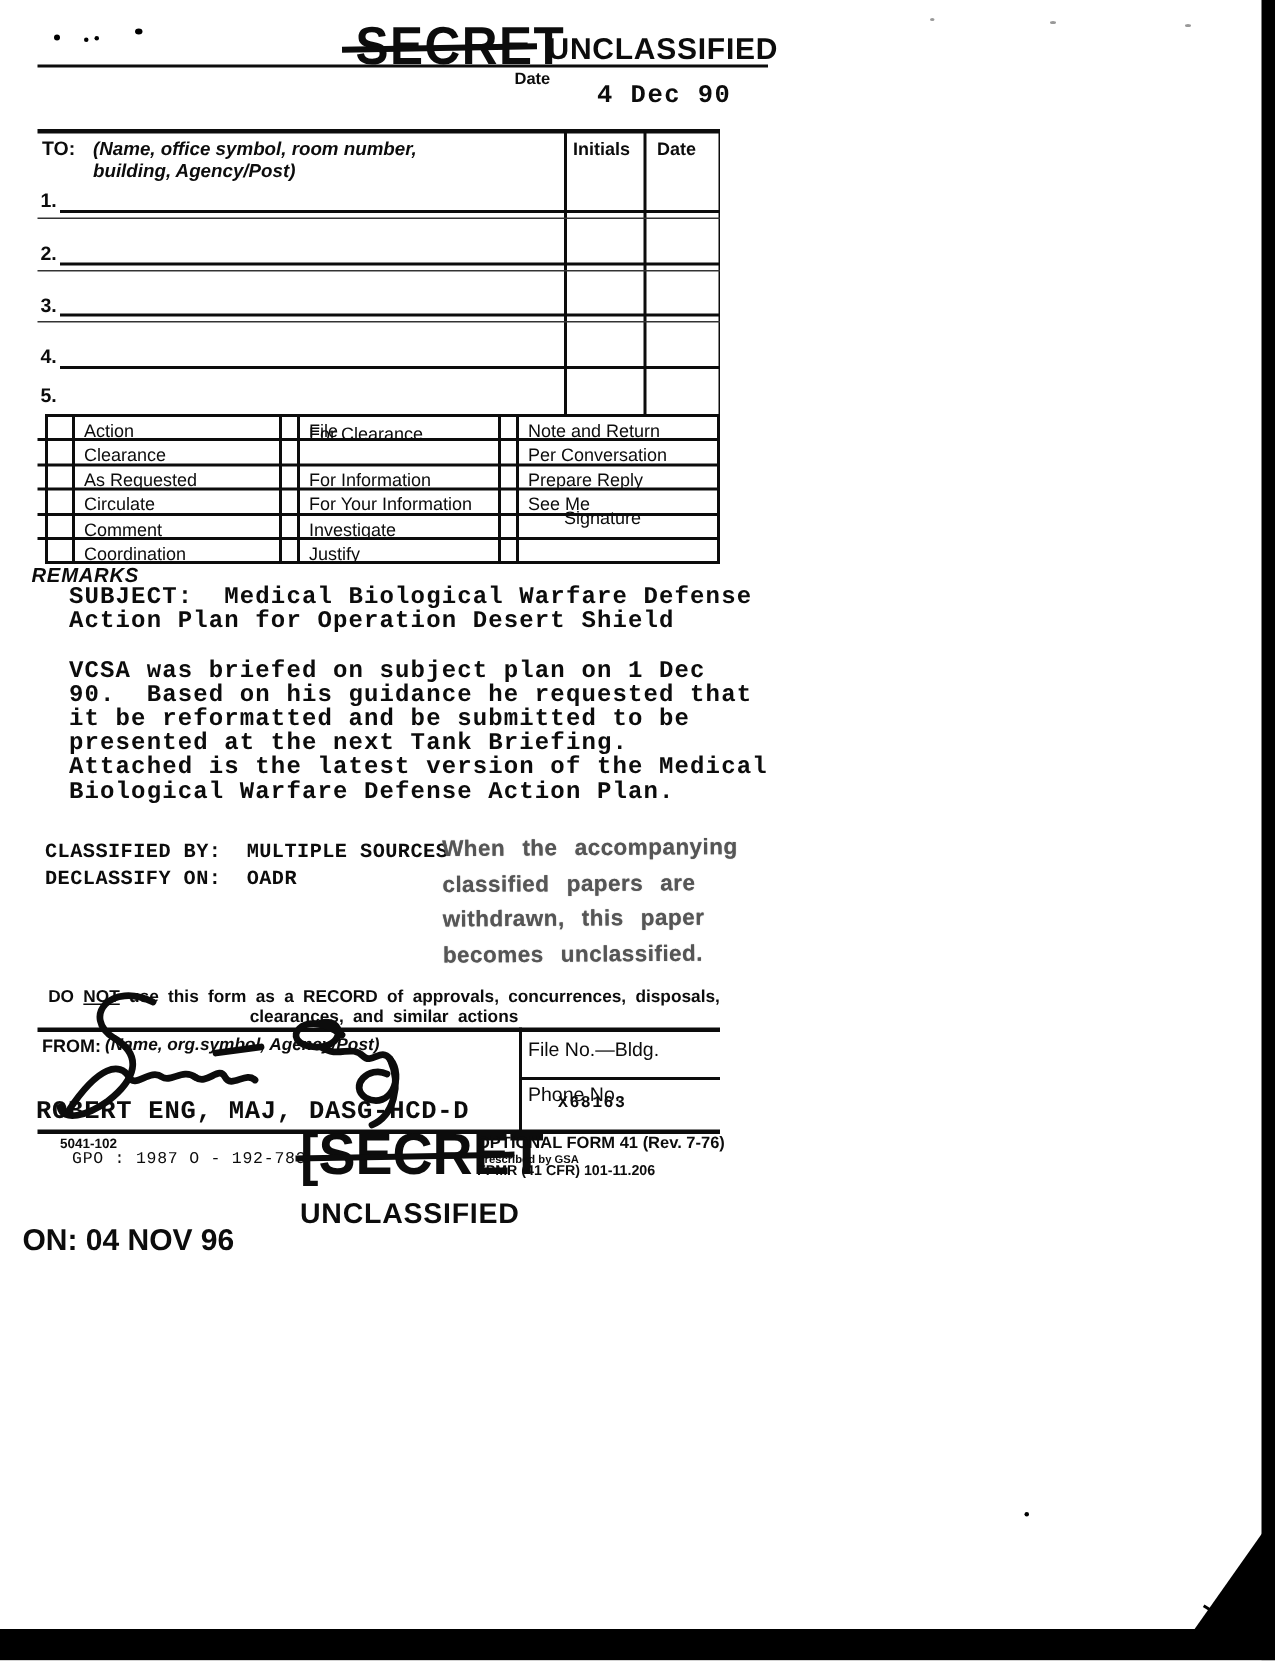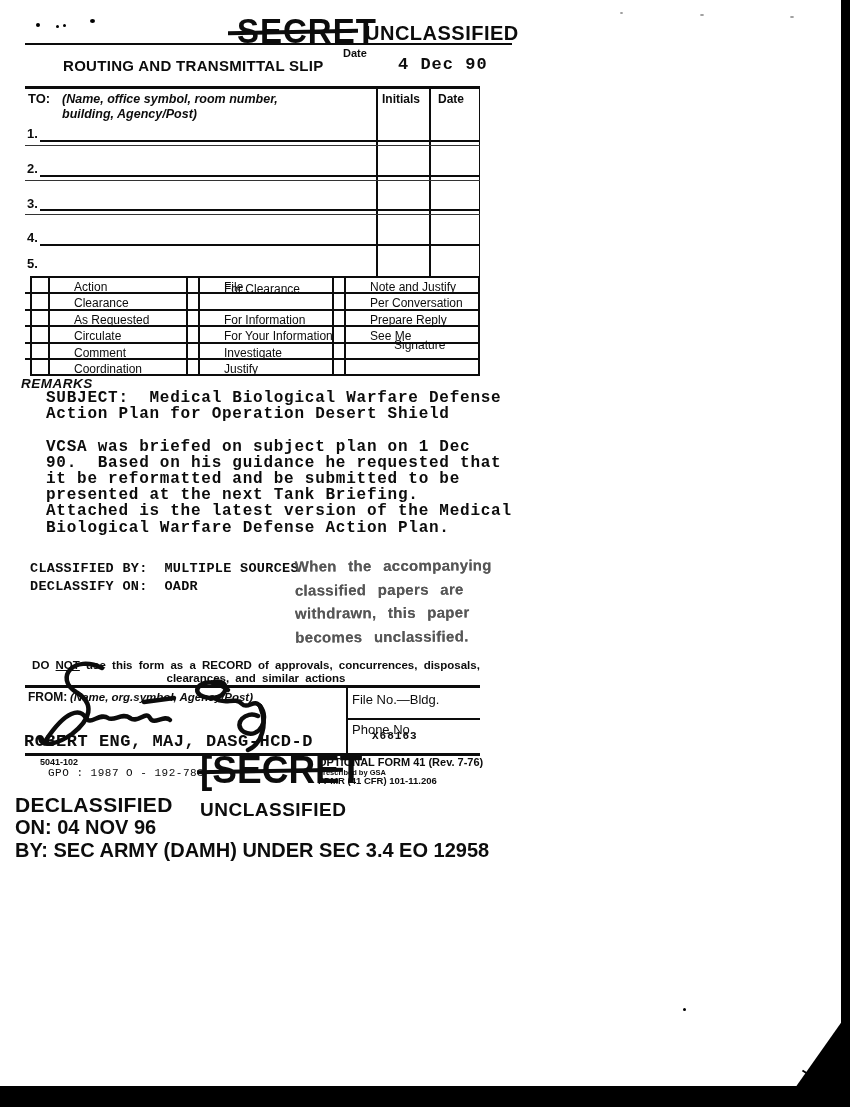--- a/index.html
+++ b/index.html
@@ -22,21 +22,21 @@
   .date-value{left:398px;top:55px;font-size:17px;font-weight:bold;letter-spacing:1px;}
 
   
   .to-label{left:28px;top:91px;font-size:13px;font-weight:bold;}
   .to-hint{left:62px;top:92px;font-size:12.5px;font-style:italic;font-weight:bold;line-height:15px;white-space:pre;}
   .col-initials{left:382px;top:92px;font-size:12px;font-weight:bold;}
   .col-date{left:438px;top:92px;font-size:12px;font-weight:bold;}
   .row-num{left:27px;font-size:13px;font-weight:bold;}
 
   
-  .act-label{font-size:12px;padding:1px 0 0 24px;position:absolute;width:130px;}
+  .act-label{font-size:12px;padding:1px 0 0 6px;position:absolute;width:130px;}
   
   .remarks-head{left:21px;top:376px;font-size:13.5px;font-weight:bold;letter-spacing:0.5px;font-style:italic;}
   .remarks-body{left:30px;top:390px;font-size:16px;font-weight:bold;line-height:16.2px;letter-spacing:0.75px;white-space:pre;margin-left:16px;}
 
   .class-block{left:30px;top:560px;font-size:13.5px;font-weight:bold;line-height:18px;letter-spacing:0.3px;white-space:pre;}
   .stamp-note{left:295px;top:554px;font-size:15px;font-weight:bold;line-height:23.5px;color:#565656;
     letter-spacing:0.3px;word-spacing:7px;white-space:pre;transform:rotate(-0.4deg);
     text-shadow:0 0 0.6px #777;}
 
   .donot{left:30px;top:659px;width:452px;text-align:center;font-size:11.5px;font-weight:bold;line-height:12.5px;word-spacing:3px;}
@@ -82,21 +82,20 @@
   <div class="dot" style="left:683px;top:1008px;width:3px;height:3px;"></div>
   <div class="dot" style="left:620px;top:12px;width:3px;height:2px;background:#999;"></div>
   <div class="dot" style="left:700px;top:14px;width:4px;height:2px;background:#999;"></div>
   <div class="dot" style="left:790px;top:16px;width:4px;height:2px;background:#999;"></div>
 
   <div class="abs secret-top">SECRET</div>
   <div class="hline secret-strike-top"></div>
   <div class="abs unclassified-top">UNCLASSIFIED</div>
   <div class="hline head-rule"></div>
   <div class="abs date-label">Date</div>
-  <div class="abs form-title">ROUTING AND TRANSMITTAL SLIP</div>
   <div class="abs date-value mono">4 Dec 90</div>
 
   <div class="hline" style="left:25px;top:86px;width:455px;height:3px;"></div>
   <div class="vline" style="left:376px;top:86px;width:2px;height:191px;"></div>
   <div class="vline" style="left:429px;top:86px;width:2px;height:191px;"></div>
   <div class="vline" style="left:479px;top:86px;width:1px;height:191px;"></div>
 
   <div class="abs to-label">TO:</div>
   <div class="abs to-hint">(Name, office symbol, room number,
 building, Agency/Post)</div>
@@ -140,21 +139,21 @@
   <div class="act-label" style="left:50px;top:345px;">Comment</div>
   <div class="act-label" style="left:50px;top:361px;">Coordination</div>
 
   <div class="act-label" style="left:200px;top:279px;">File</div>
   <div class="act-label" style="left:200px;top:281px;">For Clearance</div>
   <div class="act-label" style="left:200px;top:312px;">For Information</div>
   <div class="act-label" style="left:200px;top:328px;">For Your Information</div>
   <div class="act-label" style="left:200px;top:345px;">Investigate</div>
   <div class="act-label" style="left:200px;top:361px;">Justify</div>
 
-  <div class="act-label" style="left:346px;top:279px;">Note and Justify</div>
+  <div class="act-label" style="left:346px;top:279px;">Note and Return</div>
   <div class="act-label" style="left:346px;top:295px;">Per Conversation</div>
   <div class="act-label" style="left:346px;top:312px;">Prepare Reply</div>
   <div class="act-label" style="left:346px;top:328px;">See Me</div>
   <div class="act-label" style="left:346px;top:337px;margin-left:24px;">Signature</div>
   <div class="act-label" style="left:346px;top:361px;"></div>
 
   <div class="abs remarks-head">REMARKS</div>
   <div class="abs remarks-body mono">SUBJECT:  Medical Biological Warfare Defense
 Action Plan for Operation Desert Shield
 
@@ -200,23 +199,21 @@
   </svg>
 
   <div class="abs stock-num">5041-102</div>
   <div class="abs gpo-line mono">GPO : 1987 O - 192-783</div>
   <div class="abs secret-bottom">[SECRET</div>
   <div class="hline secret-strike-bottom"></div>
   <div class="abs of41">OPTIONAL FORM 41 (Rev. 7-76)</div>
   <div class="abs prescribed">Prescribed by GSA</div>
   <div class="abs fpmr">FPMR (41 CFR) 101-11.206</div>
 
-  <div class="abs declassified">DECLASSIFIED</div>
   <div class="abs unclassified-bot">UNCLASSIFIED</div>
   <div class="abs on-line">ON: 04 NOV 96</div>
-  <div class="abs by-line">BY: SEC ARMY (DAMH) UNDER SEC 3.4 EO 12958</div>
 
   <div class="abs bar-right"></div>
   <div class="abs bar-bottom"></div>
   <div class="abs wedge"></div>
   <div class="abs scratch"></div>
 
 </div>
 
 </body></html>

